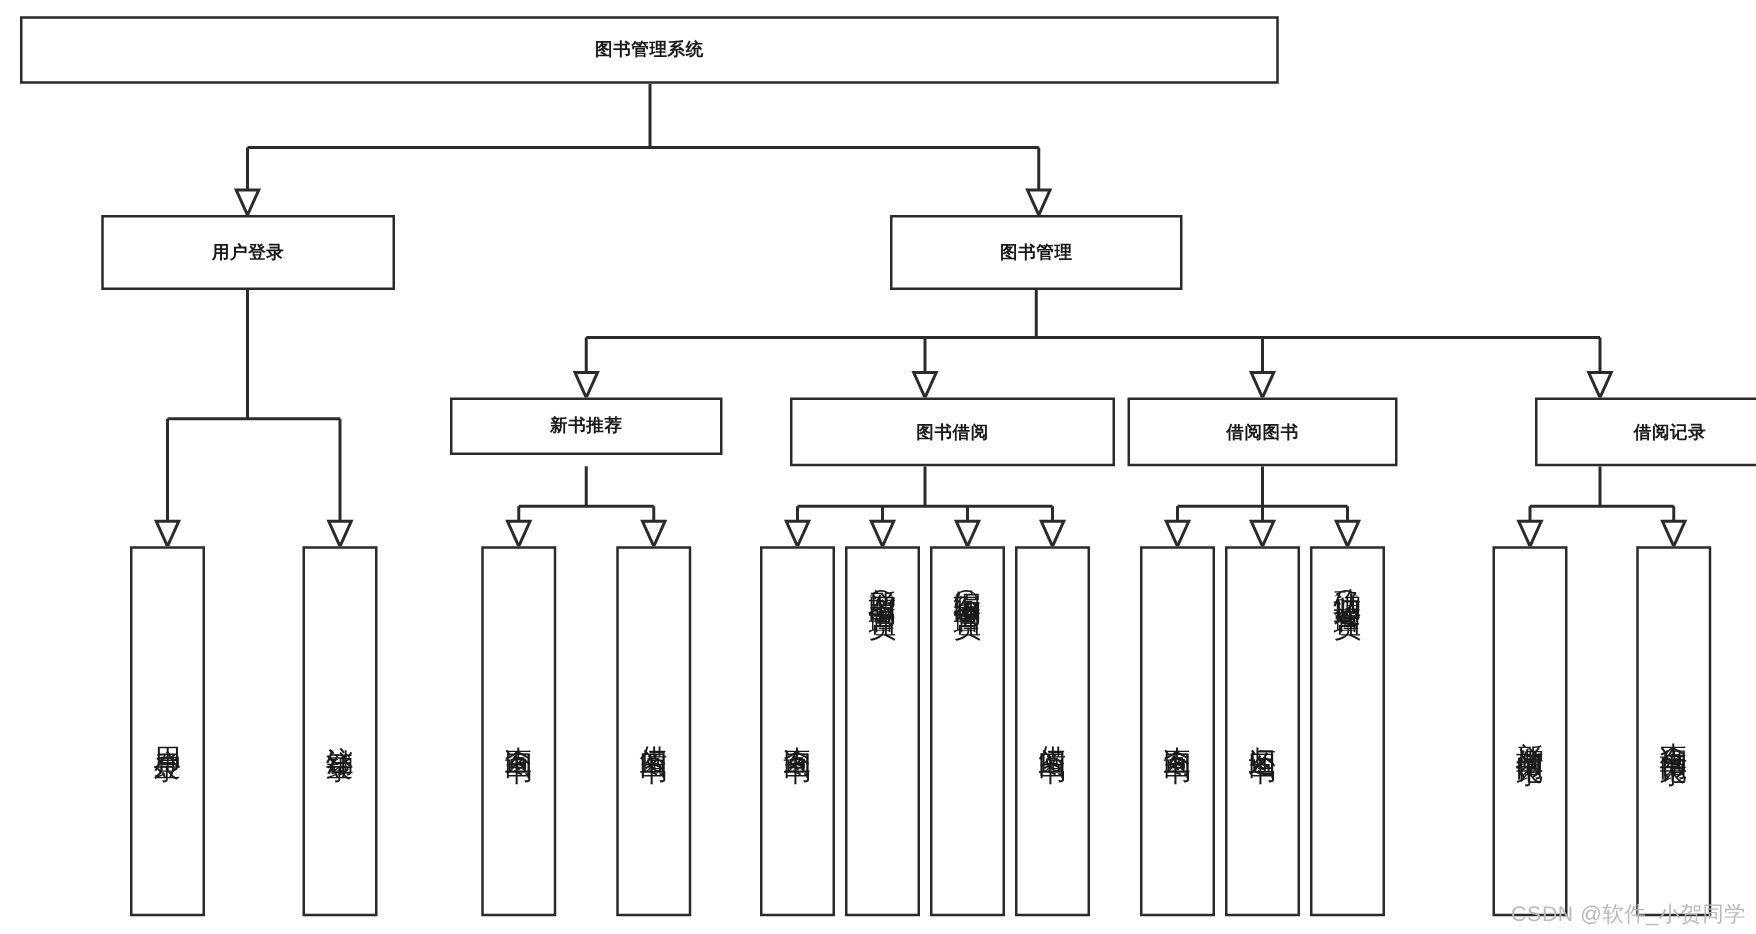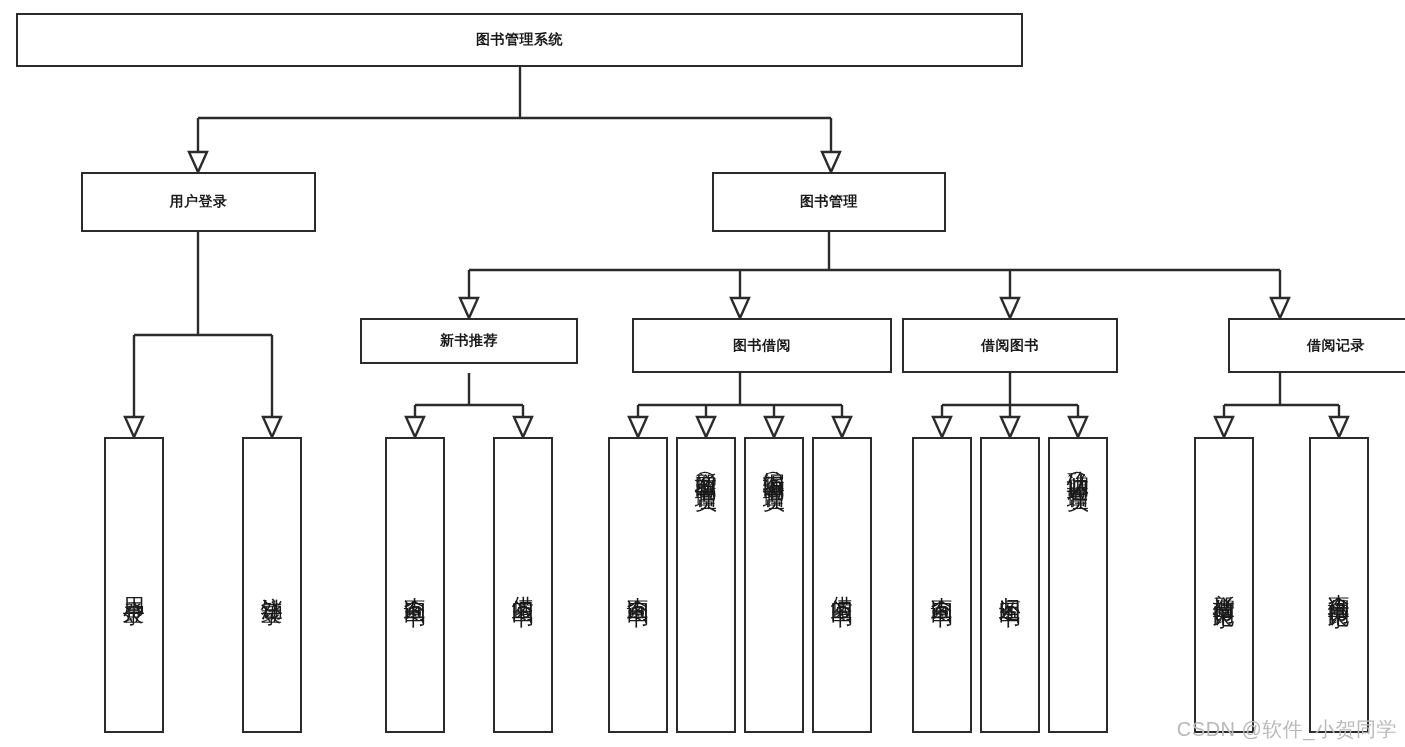--- a/index.html
+++ b/index.html
@@ -64,21 +64,21 @@
   }
   svg#wires line, svg#wires path {
     stroke: #2b2b2b;
     stroke-width: 2.4;
     fill: none;
   }
   .watermark {
     position: absolute;
     right: 8px;
     bottom: 4px;
-    font-size: 20px;
+    font-size: 17px;
     color: #b9b9b9;
     white-space: nowrap;
     letter-spacing: 0.5px;
   }
 </style>
 </head>
 <body>
 
 <div id="canvas">
 

